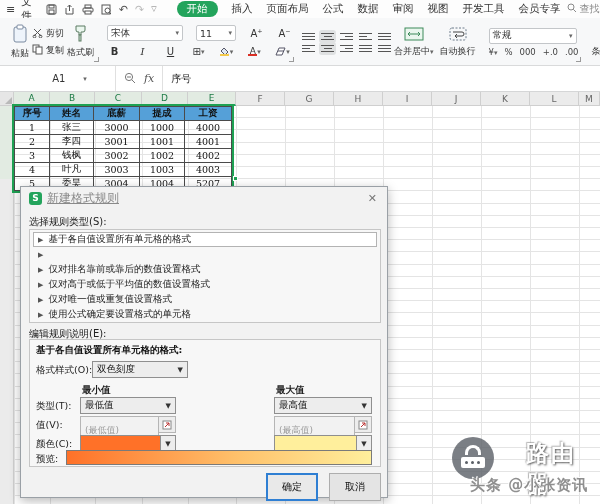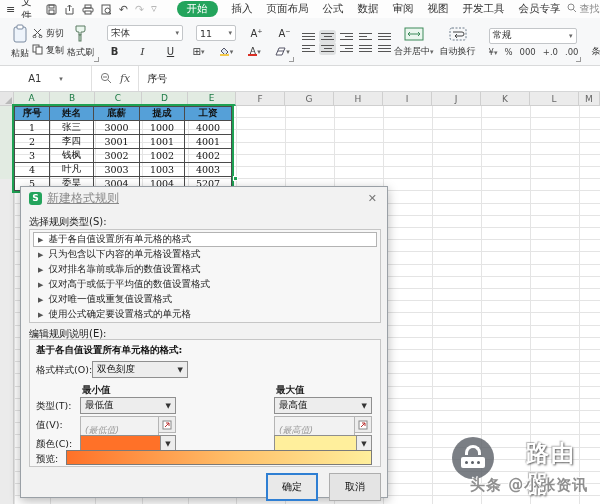--- a/index.html
+++ b/index.html
@@ -47,21 +47,21 @@
           background-size:13px 1px,8px 1px,13px 1px; background-position:0 1px,center 4px,0 7px; }
   .ic-r { background-image:linear-gradient(#555,#555),linear-gradient(#555,#555),linear-gradient(#555,#555);
           background-size:13px 1px,8px 1px,13px 1px; background-position:0 1px,right 4px,0 7px; }
   .ic-j { background-image:linear-gradient(#555,#555),linear-gradient(#555,#555),linear-gradient(#555,#555);
           background-size:13px 1px,13px 1px,13px 1px; background-position:0 1px,0 4px,0 7px; }
   .launcher { position:absolute; right:2px; bottom:1px; width:5px; height:5px; border-right:1px solid #9a9a9a; border-bottom:1px solid #9a9a9a; }
   .numtxt { font-size:8.5px; color:#444; letter-spacing:0; }
 
   
   .fbar { position:absolute; left:0; top:66px; width:600px; height:26px; background:#fff; border-bottom:1px solid #d5d6d7; display:flex; align-items:center; }
-  .namebox { width:92px; height:100%; display:flex; align-items:center; justify-content:center; gap:18px; border-right:1px solid #e0e0e0; font-size:10px; color:#333; }
+  .namebox { width:92px; height:100%; display:flex; align-items:center; justify-content:center; gap:18px; border-right:1px solid #e0e0e0; font-size:10px; color:#333;margin-left:24px; }
   .fbicons { display:flex; align-items:center; gap:8px; padding:0 8px; border-right:1px solid #e0e0e0; height:100%; }
   .fx { font-family:"DejaVu Serif",serif; font-style:italic; font-size:11px; color:#555; }
   .finput { flex:1; padding:0 8px; font-size:10px; color:#222; }
 
   
   .sheet { position:absolute; left:0; top:92px; width:600px; height:412px; background:#fff; overflow:hidden; }
   .grid { position:absolute; left:14px; top:14px; right:0; bottom:0;
           background-image:repeating-linear-gradient(to bottom, transparent 0 11.2px, #e4e4e4 11.2px 12.2px); }
   .vl { position:absolute; top:14px; bottom:0; width:1px; background:#e4e4e4; }
   .colhdr { position:absolute; top:0; height:14px; background:#ebebeb; border-right:1px solid #cfcfcf; border-bottom:1px solid #cfcfcf; display:flex; align-items:center; justify-content:center; font-size:9px; color:#666; }
@@ -85,21 +85,21 @@
   .rulelist { position:absolute; left:8px; top:42px; width:352px; height:94px; background:#f7f7f7; border:1px solid #c6c6c6; padding:2px 3px; }
   .ruleitem { height:15px; display:flex; align-items:center; gap:5px; padding:0 4px; font-size:9.5px; color:#222; border:1px solid transparent; }
   .ruleitem .tri { font-size:7px; color:#555; }
   .ruleitem.sel { background:#fff; border:1px solid #b3b3b3; }
   .innerbox { position:absolute; left:8px; top:152px; width:352px; height:128px; background:#f7f7f7; border:1px solid #c6c6c6; }
   .ib-title { position:absolute; left:6px; top:4px; font-size:9.5px; font-weight:bold; color:#111; }
   .fldlabel { position:absolute; font-size:9.5px; color:#222; }
   .colhead { position:absolute; font-size:9.5px; font-weight:bold; color:#222; }
   .ddd { position:absolute; height:17px; background:#ededed; border:1px solid #8f8f8f; display:flex; align-items:center; justify-content:space-between; padding:0 4px; font-size:9.5px; color:#111; }
   .ddd .ar { font-size:7px; color:#333; }
-  .vwrap { position:absolute; height:28px; display:flex;font-style:italic; }
+  .vwrap { position:absolute; height:28px; display:flex; }
   .vfield { flex:1; background:#f2f2f2; border:1px solid #b5b5b5; color:#9a9a9a; font-size:9px; display:flex; align-items:center; padding:0 4px; }
   .picker { width:17px; height:17px; background:#ededed; border:1px solid #b5b5b5; border-left:none; display:flex; align-items:center; justify-content:center; }
   .colordd { position:absolute; height:17px; border:1px solid #8f8f8f; display:flex; }
   .swatch { flex:1; }
   .swatch.min { background:#ff7128; }
   .swatch.max { background:#ffef9c; }
   .cddar { width:15px; background:#ededed; border-left:1px solid #8f8f8f; display:flex; align-items:center; justify-content:center; font-size:7px; color:#333; }
   .previewbar { position:absolute; left:36px; top:110px; width:306px; height:15px; border:1px solid #7a7a7a; background:linear-gradient(90deg,#ff7128 0%,#ffc06a 55%,#ffef9c 100%); }
   .dlg-btn { position:absolute; top:286px; width:52px; height:28px; background:#e4e4e4; border:1px solid #adadad; font-size:10px; color:#111; display:flex; align-items:center; justify-content:center; }
   .dlg-btn.ok { border:2px solid #2f7fd3; background:#e9e9e9; }
@@ -432,21 +432,20 @@
     </div>
     <div class="dlg-label" style="top:28px;">选择规则类型(S):</div>
 
     <div class="rulelist">
       <div class="ruleitem sel">
           <span class="tri">▶</span>
           <span>基于各自值设置所有单元格的格式</span>
         </div>
       <div class="ruleitem">
           <span class="tri">▶</span>
-          <span>只为包含以下内容的单元格设置格式</span>
         </div>
       <div class="ruleitem">
           <span class="tri">▶</span>
           <span>仅对排名靠前或靠后的数值设置格式</span>
         </div>
       <div class="ruleitem">
           <span class="tri">▶</span>
           <span>仅对高于或低于平均值的数值设置格式</span>
         </div>
       <div class="ruleitem">

